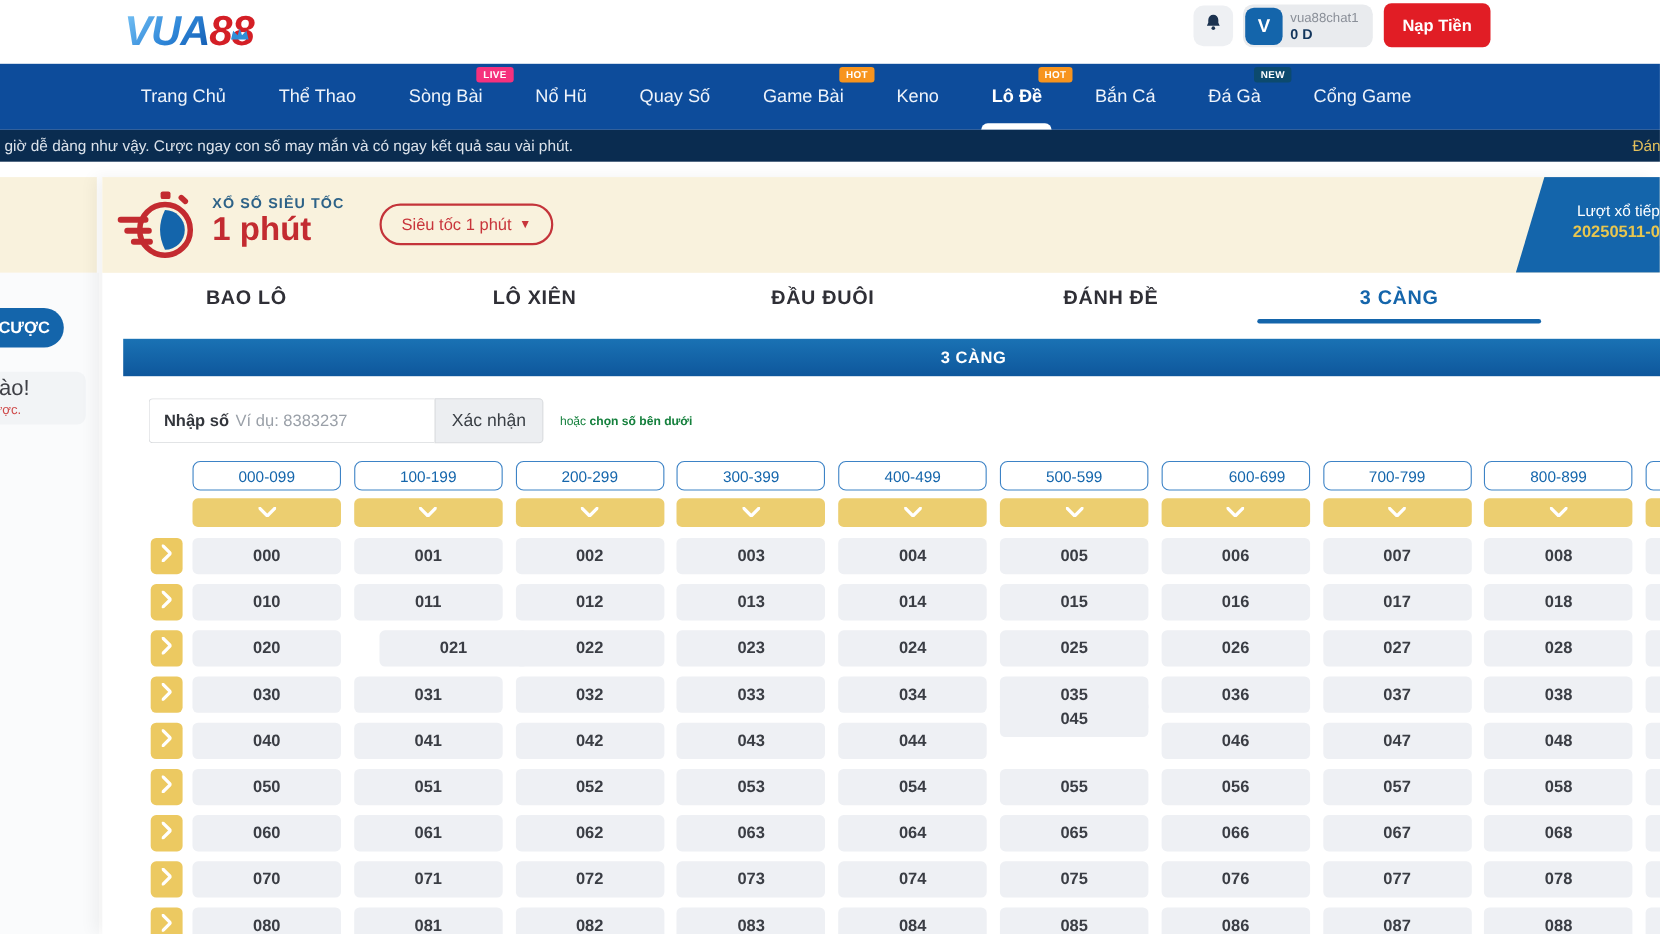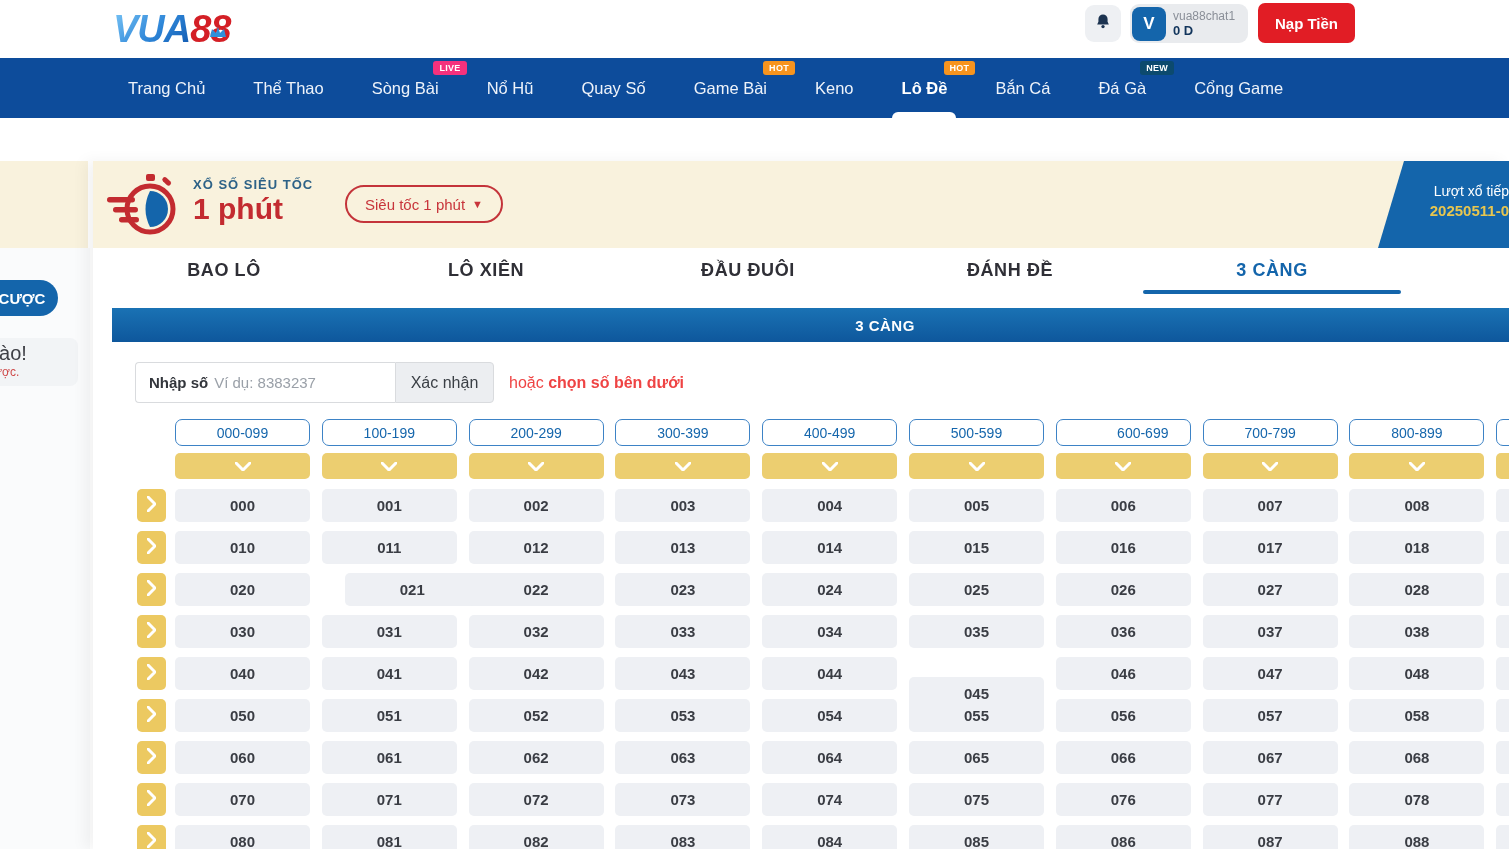--- a/index.html
+++ b/index.html
@@ -63,21 +63,21 @@
 
   .banner { position:absolute; left:19px; top:147px; width:1546px; height:34px; background:linear-gradient(180deg,#1a72b4,#0e579c); display:flex; align-items:center; justify-content:center; color:#fff; font-weight:bold; font-size:15px; letter-spacing:.5px; }
 
   
   .input-row { position:absolute; left:42px; top:201px; height:41px; display:flex; align-items:center; }
   .num-inputbox { width:260px; height:41px; border:1px solid #d9dbde; border-right:none; border-radius:4px 0 0 4px; background:#fff; display:flex; align-items:center; padding-left:13px; }
   .num-label { font-size:15px; font-weight:bold; color:#33363c; margin-right:6px; white-space:nowrap; }
   .num-input { border:none; outline:none; flex:1; min-width:0; font-size:15px; font-family:inherit; color:#333; background:transparent; }
   .num-input::placeholder { color:#9aa0a8; }
   .confirm-btn { width:99px; height:41px; background:#eceef1; border:1px solid #d9dbde; border-radius:0 4px 4px 0; font-size:16px; color:#3a3f45; font-family:inherit; cursor:pointer; }
-  .hint { margin-left:15px; font-size:16px; color:#ef4444; }
+  .hint { margin-left:15px; font-size:11px; color:#15803d; }
   .hint b { font-weight:bold; }
 
   
   .range-pill { position:absolute; top:258px; width:135px; height:27px; border:1.5px solid #3d83c6; border-radius:7px; background:#fff; color:#1566ac; font-size:14px; display:flex; align-items:center; justify-content:center; cursor:pointer; }
   .chev-bar { position:absolute; top:292px; width:135px; height:26px; background:#ecce70; border-radius:5px; display:flex; align-items:center; justify-content:center; cursor:pointer; }
   .row-arrow { position:absolute; width:29px; height:33px; background:#ecc961; border-radius:5px; display:flex; align-items:center; justify-content:center; cursor:pointer; left:44px; }
   .num-cell { position:absolute; width:135px; height:33px; background:#eef0f4; border-radius:5px; display:flex; align-items:center; justify-content:center; font-size:15px; font-weight:bold; color:#3a3d44; cursor:pointer; }
 </style>
 </head>
 <body>
@@ -147,20 +147,24 @@
         <div class="nav-item">
           <span>Đá Gà</span>
           <span class="nav-badge" style="background: #0c4a6e;">NEW</span>
         </div>
         <div class="nav-item">
           <span>Cổng Game</span>
         </div>
       </div>
     </nav>
 
+  <div class="ticker">
+    <span class="ticker-text">giờ dễ dàng như vậy. Cược ngay con số may mắn và có ngay kết quả sau vài phút.</span>
+    <span class="ticker-right">Đán</span>
+  </div>
 
   <div class="left-cream"></div>
   <div class="left-strip"></div>
   <div class="side-bet-tab">CƯỢC</div>
   <div class="side-note">
     <div class="side-note-main">nào!</div>
     <div class="side-note-sub">cược.</div>
   </div>
 
   <div class="panel">
@@ -342,21 +346,21 @@
         <div class="row-arrow" style="top: 496px;">
           <span><svg width="9" height="16" viewBox="0 0 9 16">
               <polyline points="1,1 8,8 1,15" fill="none" stroke="#fff" stroke-width="3" stroke-linecap="round" stroke-linejoin="round"></polyline>
             </svg></span>
         </div>
         <div class="num-cell" style="left: 82px; top: 496px;">040</div>
         <div class="num-cell" style="left: 228.8px; top: 496px;">041</div>
         <div class="num-cell" style="left: 375.6px; top: 496px;">042</div>
         <div class="num-cell" style="left: 522.4px; top: 496px;">043</div>
         <div class="num-cell" style="left: 669.2px; top: 496px;">044</div>
-        <div class="num-cell" style="left: 816px; top: 516px;">045</div>
+        <div class="num-cell" style="left: 816px; top: 476px;">045</div>
         <div class="num-cell" style="left: 962.8px; top: 496px;">046</div>
         <div class="num-cell" style="left: 1109.6px; top: 496px;">047</div>
         <div class="num-cell" style="left: 1256.4px; top: 496px;">048</div>
         <div class="num-cell" style="left: 1403.2px; top: 496px;"></div>
         <div class="row-arrow" style="top: 538px;">
           <span><svg width="9" height="16" viewBox="0 0 9 16">
               <polyline points="1,1 8,8 1,15" fill="none" stroke="#fff" stroke-width="3" stroke-linecap="round" stroke-linejoin="round"></polyline>
             </svg></span>
         </div>
         <div class="num-cell" style="left: 82px; top: 538px;">050</div>

